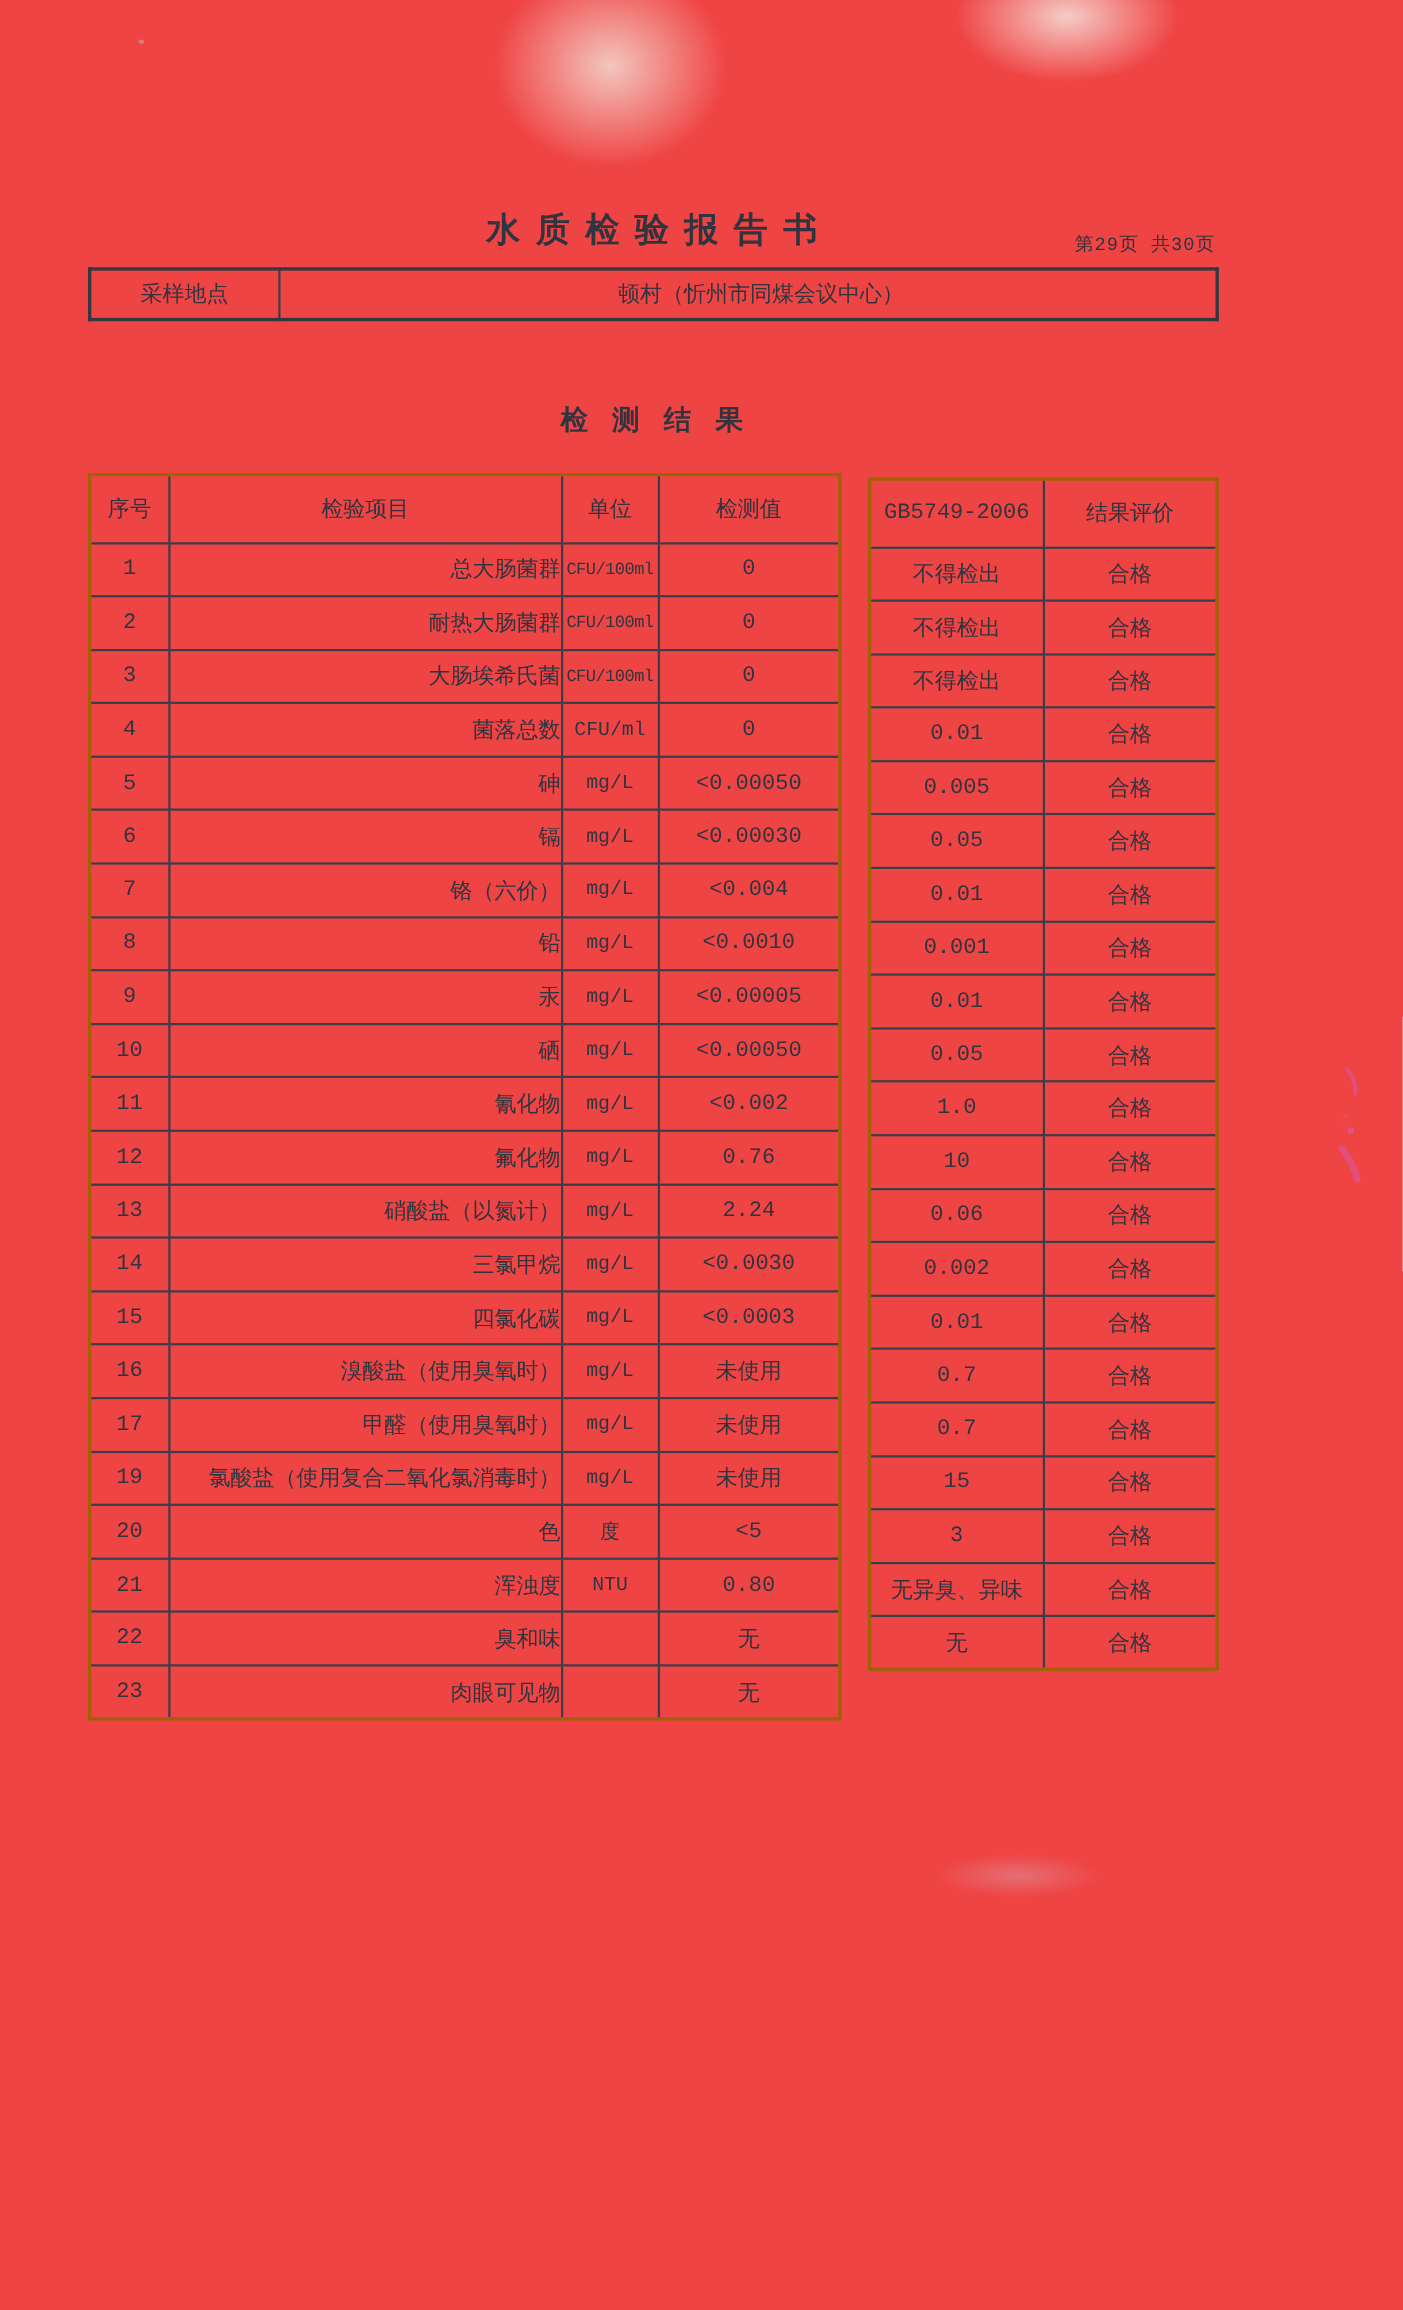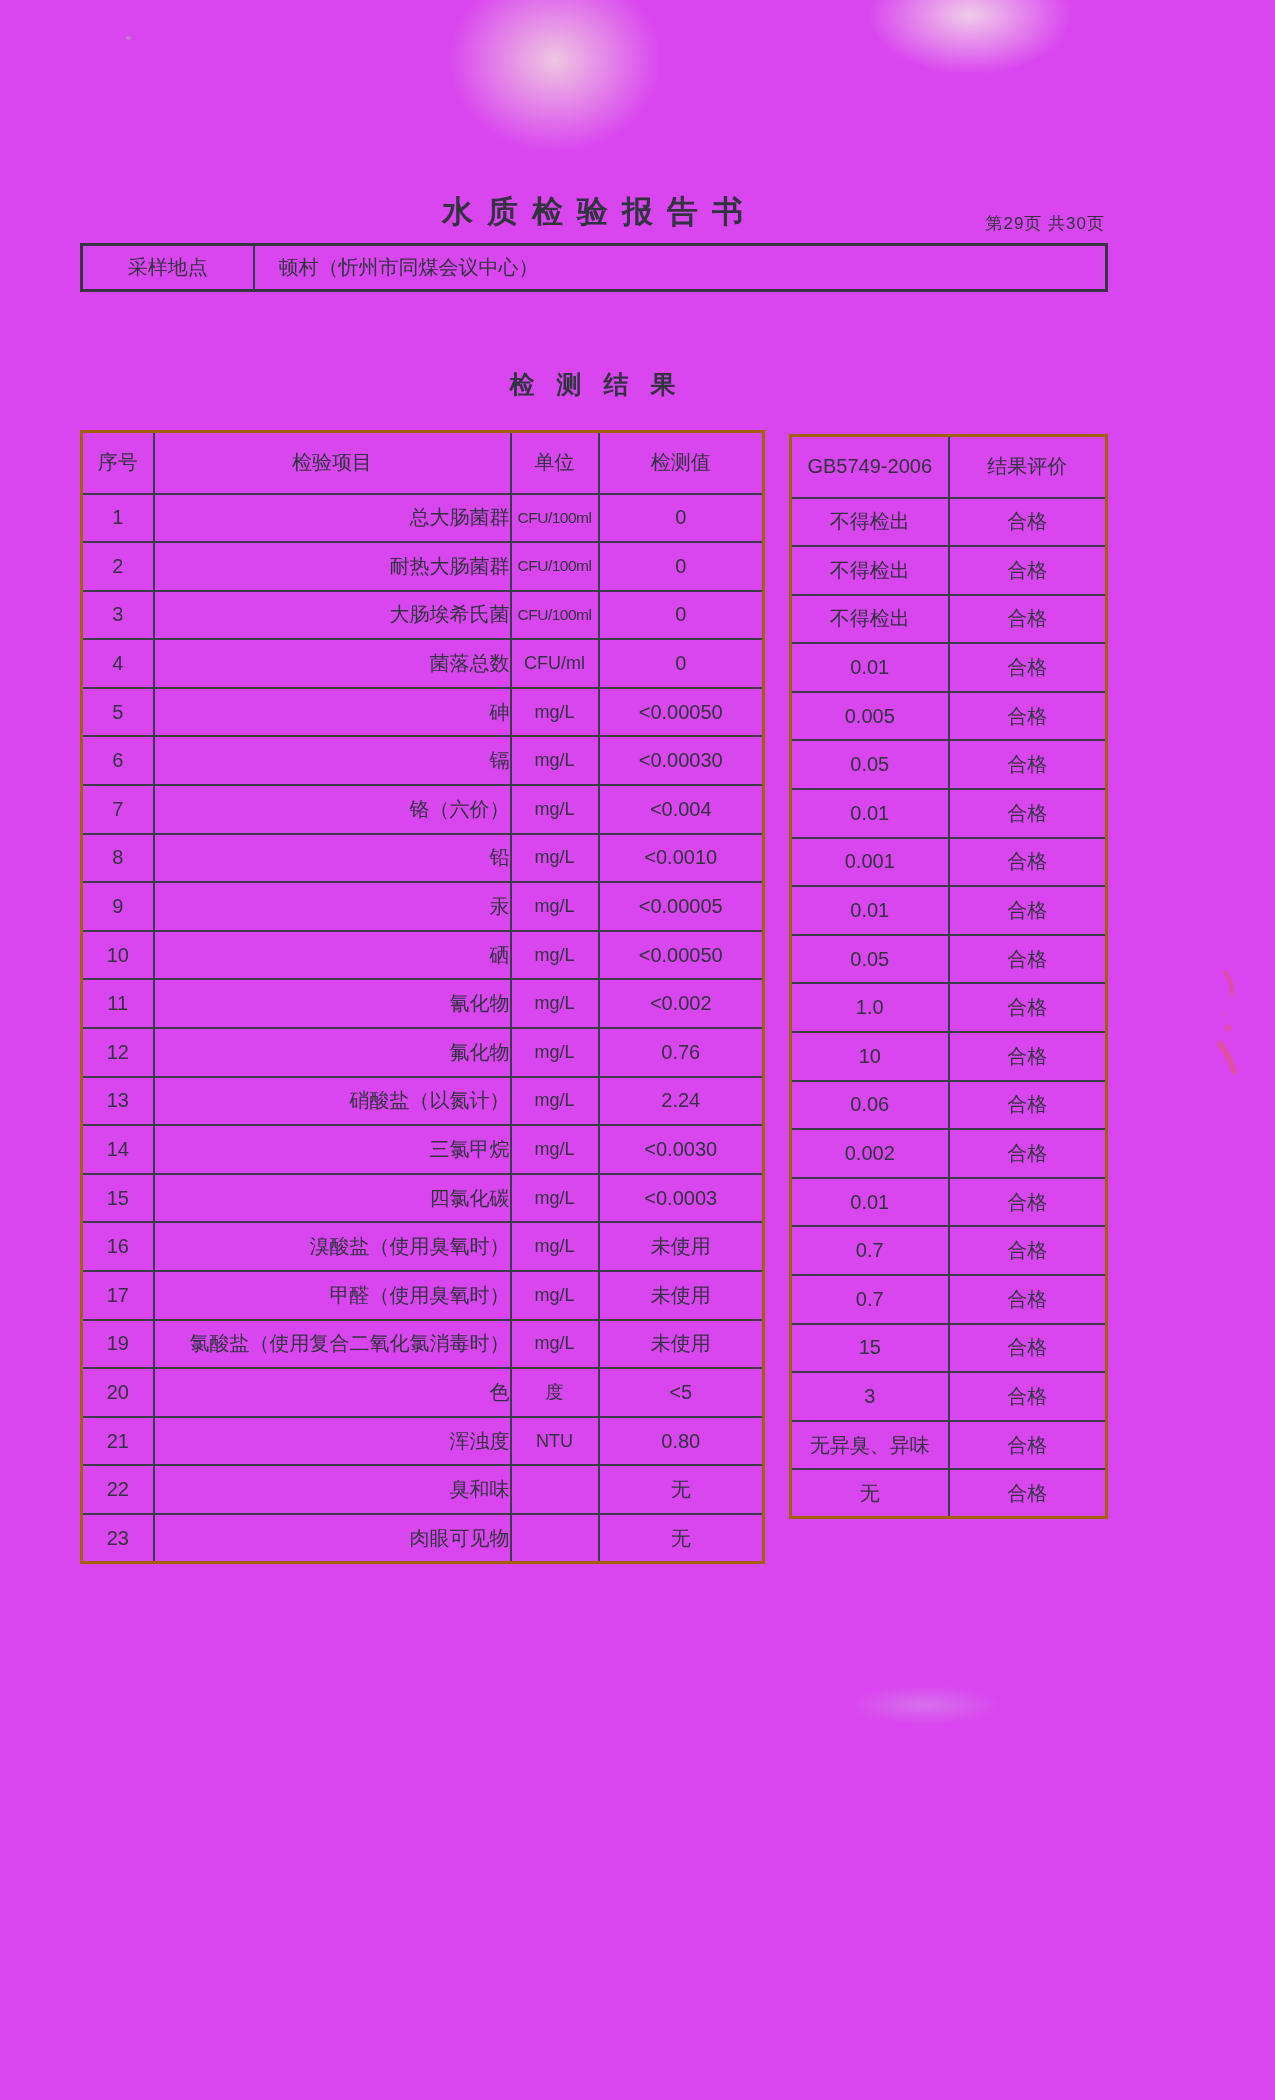--- a/index.html
+++ b/index.html
@@ -1,22 +1,22 @@
 <!DOCTYPE html>
 <html><head>
 <meta charset="utf-8">
 <style>
   html,body{margin:0;padding:0;}
   body{background:#e8e8e8;}
   .page{
     position:relative;
     width:1275px;height:2100px;
     margin:0 auto;
-    background:#d946ef;
-    font-family:Liberation Sans, sans-serif;
+    background:#ef4444;
+    font-family:Liberation Mono, monospace;
     color:#31343f;
     overflow:hidden;
   }
   
   .smudge{position:absolute;pointer-events:none;}
   .smudge-top1{left:440px;top:-40px;width:230px;height:200px;
     background:radial-gradient(ellipse at center,rgba(244,230,221,0.8) 0%,rgba(244,230,221,0) 65%);}
   .smudge-top2{left:860px;top:-50px;width:220px;height:130px;
     background:radial-gradient(ellipse at center,rgba(246,238,232,0.8) 0%,rgba(246,238,232,0) 65%);}
   .smudge-bottom{left:850px;top:1685px;width:150px;height:40px;
@@ -30,21 +30,21 @@
   }
   .page-indicator{
     position:absolute;left:80px;top:210px;width:1025px;height:28px;
     line-height:28px;text-align:right;font-size:17px;letter-spacing:1px;
   }
   table{border-collapse:collapse;table-layout:fixed;}
   td,th{border:2px solid #3a3d49;overflow:hidden;white-space:nowrap;
     font-weight:normal;font-size:20px;padding:0;text-align:center;vertical-align:middle;}
   .sample-table{position:absolute;left:80px;top:243px;width:1025px;border:3px solid #343741;}
   .sample-table tr{height:46px;}
-  .sample-table td.val{text-align:left;padding-left:24px;}
+  .sample-table td.val{text-align:center;padding-left:24px;}
   .section-title{
     position:absolute;left:80px;top:364px;width:1025px;height:40px;
     line-height:40px;text-align:center;
     font-size:25px;font-weight:700;letter-spacing:22px;text-indent:22px;
   }
   .results-table{position:absolute;border:3px solid #a16207;}
   .results-left{left:80px;top:430px;width:682px;}
   .results-right{left:789px;top:434px;width:316px;}
   .results-table tr{height:48.6px;}
   .results-table tr.hdr{height:62px;}

